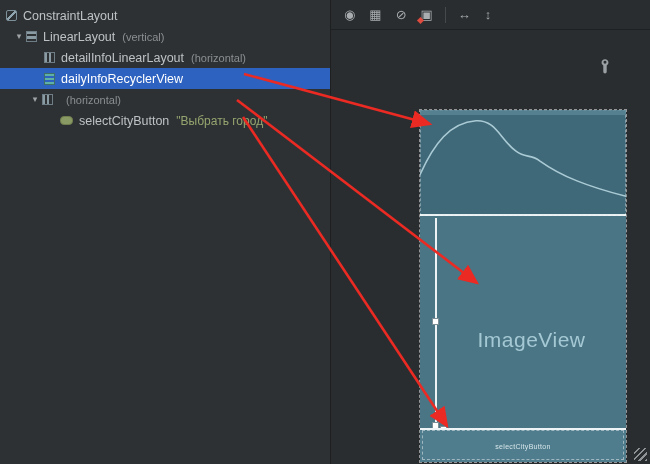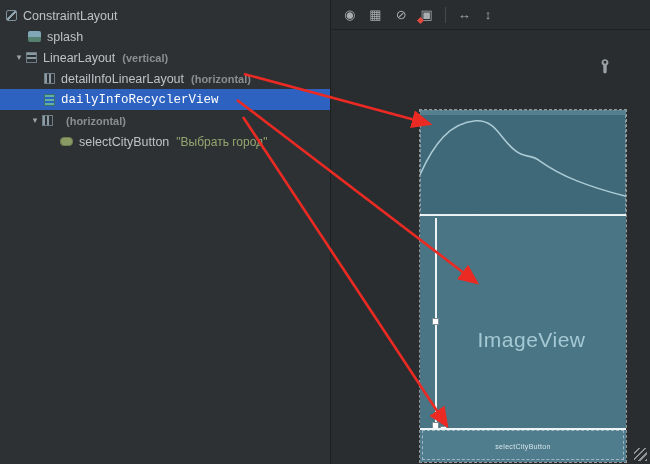--- a/index.html
+++ b/index.html
@@ -15,21 +15,21 @@
   .tree-panel {
     position:absolute; left:0; top:0; width:330px; height:464px;
     background:#2e3134; padding-top:5px;
   }
   .tree-row {
     height:21px; display:flex; align-items:center;
     font-size:12.5px; color:#bfc2c5; white-space:nowrap; cursor:default;
   }
   .tree-row.selected { background:#2d62c1; color:#ffffff; }
   .chev { width:14px; flex:none; text-align:center; font-size:9px; color:#9fa3a6; line-height:21px; }
-  .suffix { color:#8b8e91; font-size:11px; margin-left:7px;font-weight:bold; }
+  .suffix { color:#8b8e91; font-size:11px; margin-left:7px; }
   .str-value { color:#95a56f; font-size:12px; margin-left:7px; }
 
   
   .ti { flex:none; display:inline-block; margin-right:6px; position:relative; }
   .ic-constraint {
     width:11px; height:11px; border:1px solid #7d8f98; border-radius:2px;
     background:linear-gradient(135deg, transparent 42%, #91a6b0 42% 58%, transparent 58%);
   }
   .ic-image {
     width:13px; height:11px; border-radius:2px;
@@ -115,39 +115,35 @@
 </head>
 <body>
 
 <div class="tree-panel">
 
   <div class="tree-row" style="padding-left:6px;">
     <span class="ti ic-constraint"></span>
     <span>ConstraintLayout</span>
   </div>
 
-  <div class="tree-row" style="padding-left:28px;">
-    <span class="ti ic-image"></span>
-    <span>splash</span>
-  </div>
 
   <div class="tree-row" style="padding-left:12px;">
     <span class="chev">▾</span>
     <span class="ti ic-lin-v"></span>
     <span>LinearLayout</span>
     <span class="suffix">(vertical)</span>
   </div>
 
   <div class="tree-row" style="padding-left:44px;">
     <span class="ti ic-lin-h"></span>
     <span>detailInfoLinearLayout</span>
     <span class="suffix">(horizontal)</span>
   </div>
 
-  <div class="tree-row selected" style="padding-left:44px;font-family:Liberation Mono, monospace;">
+  <div class="tree-row selected" style="padding-left:44px;">
     <span class="ti ic-recycler"></span>
     <span>dailyInfoRecyclerView</span>
   </div>
 
   <div class="tree-row" style="padding-left:28px;">
     <span class="chev">▾</span>
     <span class="ti ic-lin-h"></span>
     <span class="suffix">(horizontal)</span>
   </div>
 

